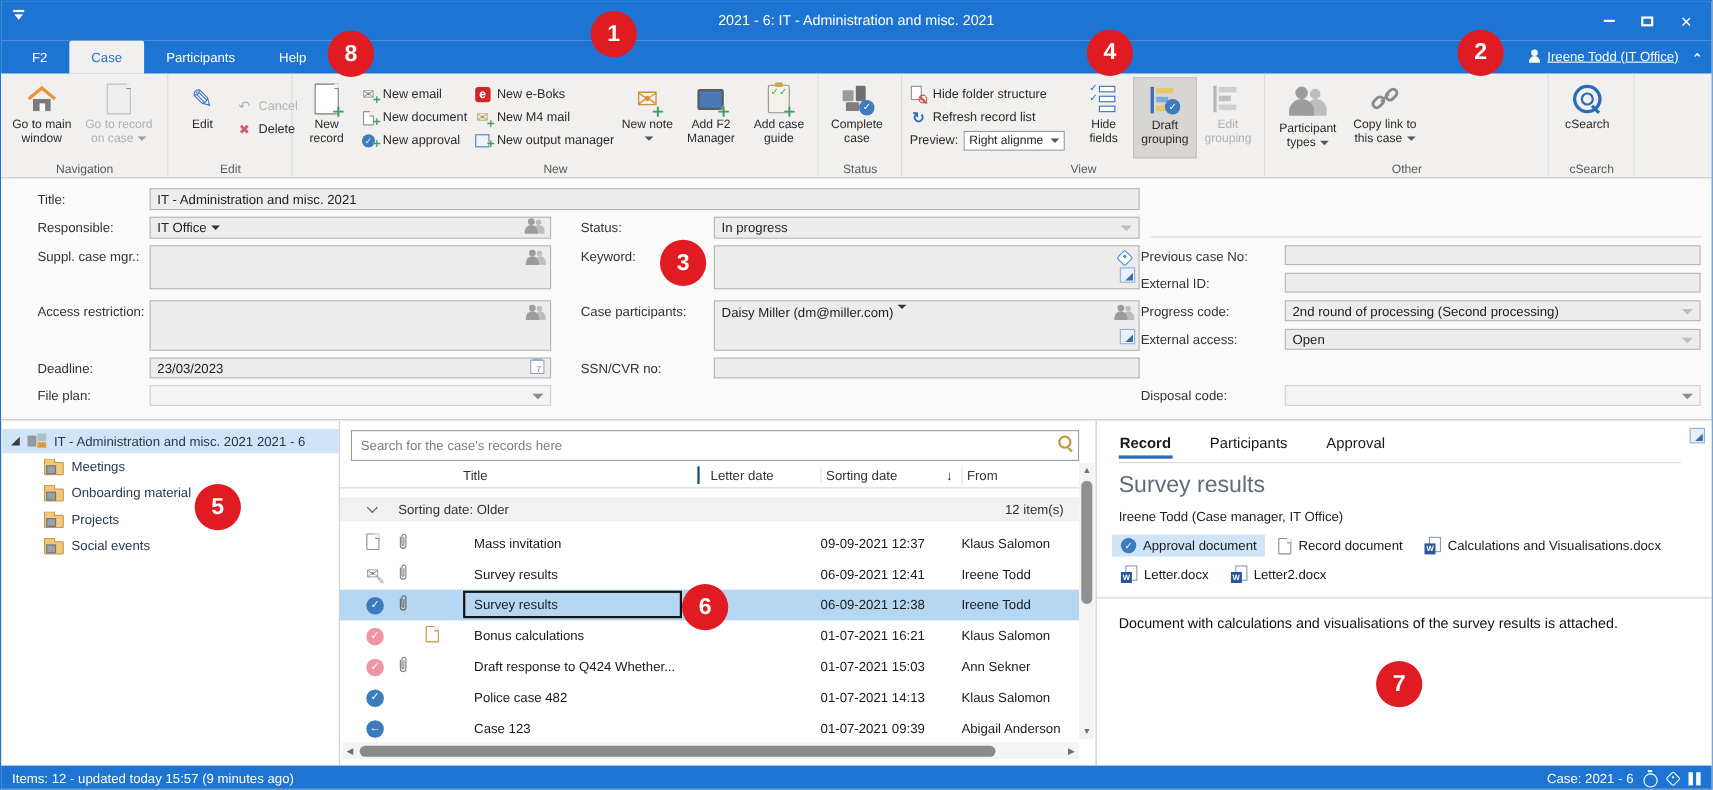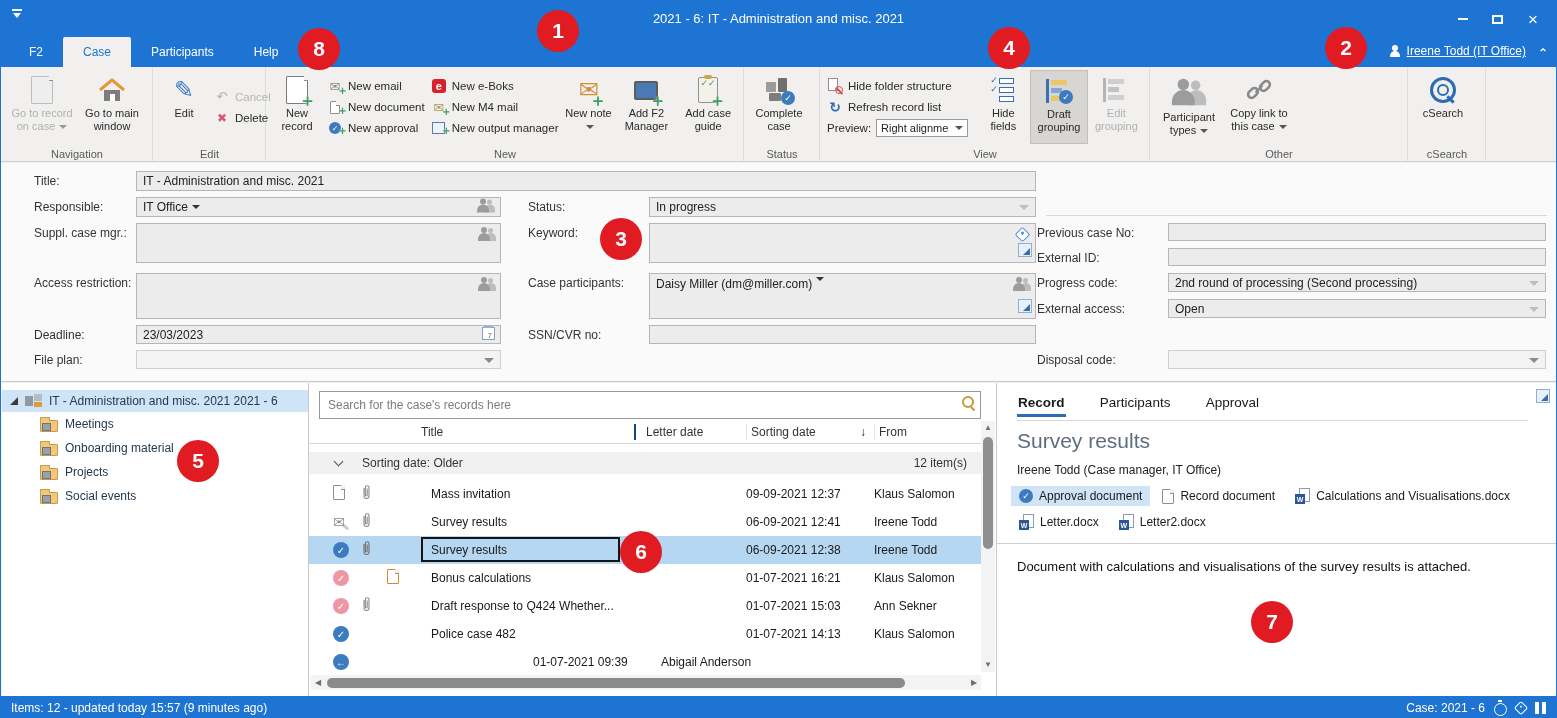--- a/index.html
+++ b/index.html
@@ -235,35 +235,35 @@
     <div class="usercluster">
       <span class="person-ic"></span>
       <a class="userlink" href="#">Ireene Todd (IT Office)</a>
     </div>
     <span class="collapse-ic">⌃</span>
   </div>
 
   <div class="ribbon">
 
     <div class="grp" style="width:152px">
-      <div class="rbtn disabled" style="width:74px">
-        <span class="ric">
-            <span class="docpage big gray"></span>
-          </span>
-        <span class="rtext"><span>Go to record on case</span><span class="dda lt"></span></span>
-      </div>
       <div class="rbtn" style="width:66px">
         <span class="ric">
           <svg class="house-ic" viewBox="0 0 30 26" width="30" height="26">
               <path d="M3 13 L15 3 L27 13" stroke="#e8963c" fill="none" stroke-width="3"></path>
               <rect x="7" y="13" width="16" height="11" fill="#7d7d7d"></rect>
               <rect x="13" y="17" width="5" height="7" fill="#fff"></rect>
             </svg>
         </span>
         <span class="rtext">Go to main window</span>
+      </div>
+      <div class="rbtn disabled" style="width:74px">
+        <span class="ric">
+            <span class="docpage big gray"></span>
+          </span>
+        <span class="rtext"><span>Go to record on case</span><span class="dda lt"></span></span>
       </div>
     </div>
 
     <div class="grp" style="width:113px">
       <div class="rbtn" style="width:42px">
         <span class="ric">
             <span class="glyph" style="font-size:24px;color:#3a78c2">✎</span>
           </span>
         <span class="rtext">Edit</span>
       </div>
@@ -701,20 +701,23 @@
         <div class="cell-t">
             <span>Police case 482</span>
           </div>
         <div class="cell-l"></div>
         <div class="cell-s">01-07-2021 14:13</div>
         <div class="cell-f">Klaus Salomon</div>
       </div>
       <div class="lrow">
         <div class="cell-ic">
             <span class="p1"><span class="circ blue">←</span></span>
+          </div>
+        <div class="cell-t">
+            <span>Case 123</span>
           </div>
         <div class="cell-l"></div>
         <div class="cell-s">01-07-2021 09:39</div>
         <div class="cell-f">Abigail Anderson</div>
       </div>
     </div>
 
     <div class="vscroll">
       <span class="sarr" style="top:0">▲</span>
       <span class="vthumb"></span>

